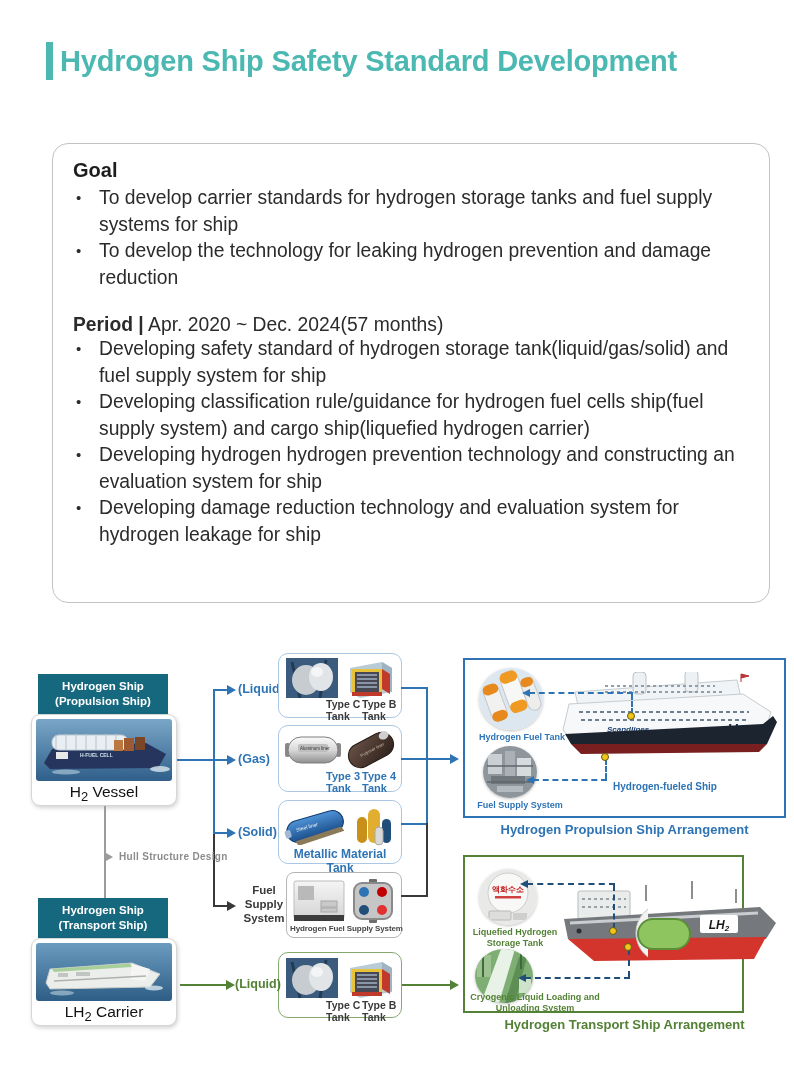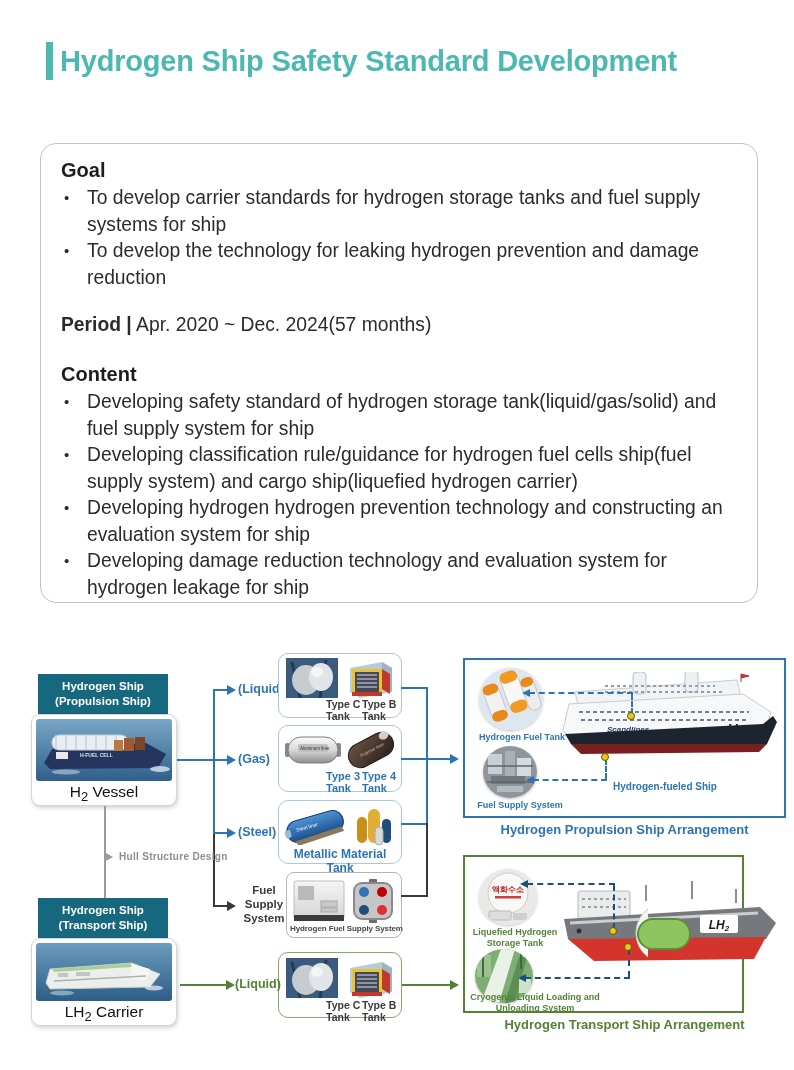--- a/index.html
+++ b/index.html
@@ -6,21 +6,21 @@
   html,body { background:#ffffff; }
   body { font-family:"Liberation Sans", sans-serif; color:#2b2b2b; }
   .page { position:relative; width:794px; height:1070px; background:#fff; overflow:hidden; }
 
   
   .title-row { position:absolute; left:46px; top:42px; display:flex; align-items:center; }
   .title-bar { width:7px; height:38px; background:var(--teal,#4bb8b1); margin-right:7px; }
   .title-row h1 { font-size:29px; font-weight:600; color:var(--teal,#4bb8b1); letter-spacing:-0.2px; white-space:nowrap; }
 
   
-  .info-card { position:absolute; left:40px; top:143px; width:718px; height:460px;
+  .info-card { position:absolute; left:52px; top:143px; width:718px; height:460px;
     border:1.5px solid #c3c3c3; border-radius:16px; padding:13px 20px 0 16px; }
   .info-card h2 { font-size:20px; font-weight:700; color:#1d1d1d; margin:2px 0 3px 4px; }
   .info-card ul { list-style:none; font-size:19.3px; line-height:26.5px; }
   .info-card li { display:flex; }
   .blt { width:30px; flex:0 0 30px; text-align:left; padding-left:7px; font-size:15px; line-height:26.5px; }
   .li-text { flex:1; max-width:650px; }
   .period { margin:23px 0 0 4px; font-size:19.3px; }
   .period .plabel { font-weight:700; }
   .period .pval { white-space:pre; }
   .content-heading { margin-top:27px !important; }
@@ -92,21 +92,20 @@
       <li>
           <span class="blt">•</span>
           <span class="li-text">To develop carrier standards for hydrogen storage tanks and fuel supply systems for ship</span>
         </li>
       <li>
           <span class="blt">•</span>
           <span class="li-text">To develop the technology for leaking hydrogen prevention and damage reduction</span>
         </li>
     </ul>
     <p class="period"><span class="plabel">Period |</span><span class="pval"> Apr. 2020 ~ Dec. 2024(57 months)</span></p>
-    <h2 class="content-heading">Content</h2>
     <ul>
       <li>
           <span class="blt">•</span>
           <span class="li-text">Developing safety standard of hydrogen storage tank(liquid/gas/solid) and fuel supply system for ship</span>
         </li>
       <li>
           <span class="blt">•</span>
           <span class="li-text">Developing classification rule/guidance for hydrogen fuel cells ship(fuel supply system) and cargo ship(liquefied hydrogen carrier)</span>
         </li>
       <li>
@@ -179,21 +178,21 @@
   <div class="line" style="left:213px; top:689px; width:14px; height:2px;"></div>
   <div class="arr-r" style="left:227px; top:685px;"></div>
   <div class="branch-label" style="left:238px; top:682px;">(Liquid)</div>
 
   <div class="line" style="left:213px; top:759px; width:14px; height:2px;"></div>
   <div class="arr-r" style="left:227px; top:755px;"></div>
   <div class="branch-label" style="left:238px; top:752px;">(Gas)</div>
 
   <div class="line" style="left:213px; top:832px; width:14px; height:2px;"></div>
   <div class="arr-r" style="left:227px; top:828px;"></div>
-  <div class="branch-label" style="left:238px; top:825px;">(Steel)</div>
+  <div class="branch-label" style="left:238px; top:825px;">(Solid)</div>
 
   <div class="line dark" style="left:213px; top:905px; width:14px; height:2px;"></div>
   <div class="arr-r dark" style="left:227px; top:901px;"></div>
   <div class="fuel-supply-note">Fuel Supply System</div>
 
   <div class="line gray" style="left:104px; top:806px; width:2px; height:92px;"></div>
   <div class="arr-r gray" style="left:106px; top:853px;"></div>
   <div class="hull-note">Hull Structure Design</div>
 
   <div class="tank-box" style="top:653px; height:65px;">

